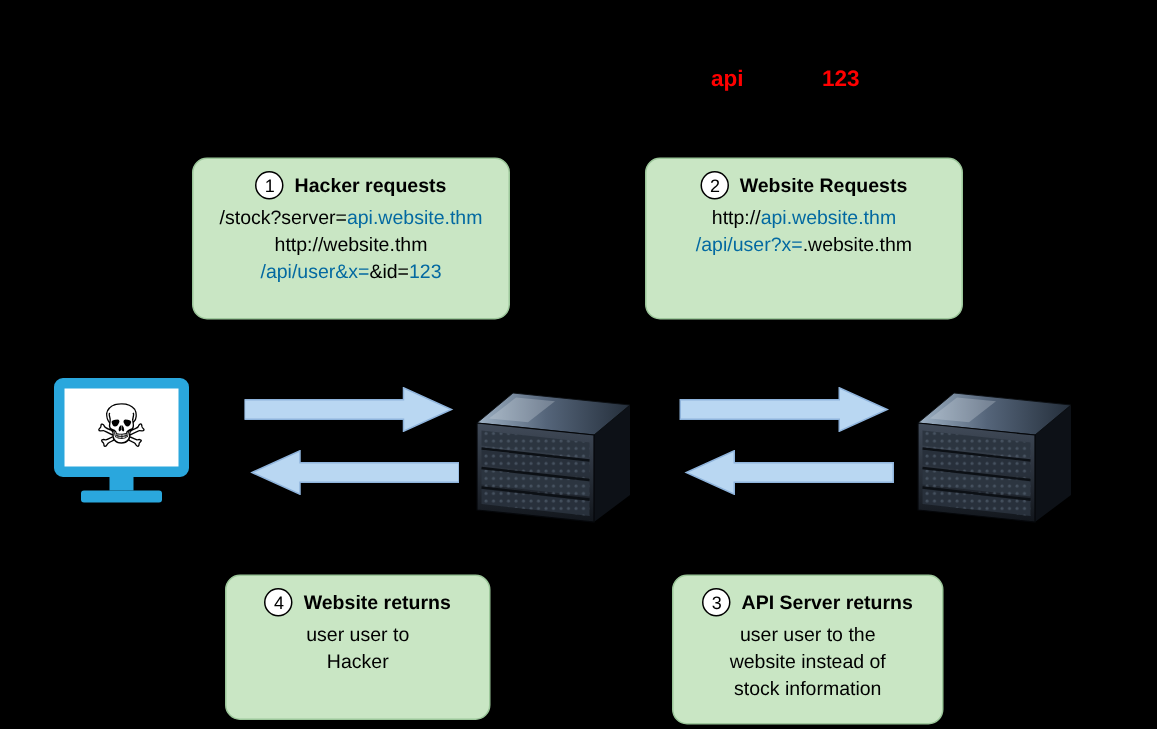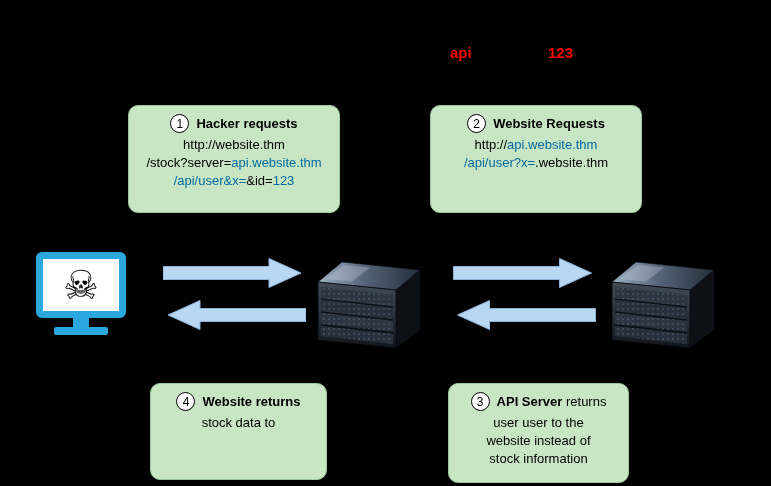--- a/index.html
+++ b/index.html
@@ -1,39 +1,39 @@
 <!DOCTYPE html>
 <html><head>
 <meta charset="utf-8">
 <style>
   html,body{margin:0;padding:0;background:#000;}
   .stage{position:relative;width:771px;height:486px;background:#000;overflow:hidden;
          font-family:"Liberation Sans","DejaVu Sans",sans-serif;}
 
   
   .cap{position:absolute;color:#ff0000;font-size:15px;font-weight:700;}
-  .cap-api{left:450px;top:44px;}
+  .cap-api{left:474px;top:44px;}
   .cap-id{left:548px;top:44px;}
 
   
   .gbox{position:absolute;background:#c9e6c4;border:1px solid #9cc79a;border-radius:10px;
         box-sizing:border-box;padding:8px 6px 6px;text-align:center;color:#000;}
   .box1{left:128px;top:105px;width:212px;height:108px;}
   .box2{left:430px;top:105px;width:212px;height:108px;}
   .box4{left:150px;top:383px;width:177px;height:97px;}
   .box3{left:448px;top:383px;width:181px;height:100px;}
   .gbox-header{display:flex;align-items:center;justify-content:center;gap:7px;
                font-size:13px;font-weight:700;margin-bottom:3px;}
   .numcircle{display:inline-flex;width:19px;height:19px;border-radius:50%;
              border:1.5px solid #000;background:#fff;align-items:center;justify-content:center;
              font-size:12px;font-weight:400;flex-shrink:0;box-sizing:border-box;}
   .gline{font-size:13px;line-height:18px;}
   .red{color:#0369a1;}
   .blk{color:#000;}
-  .normal{font-weight:400;}
+  .normal{font-weight:700;}
 
   
   .hacker{position:absolute;left:36px;top:252px;width:90px;
           display:flex;flex-direction:column;align-items:center;}
   .screen{width:90px;height:66px;background:#fff;border:7px solid #2aa7dd;border-radius:6px;
           box-sizing:border-box;display:flex;align-items:center;justify-content:center;}
   .skull{font-size:40px;line-height:1;color:#000;font-family:"DejaVu Sans",sans-serif;}
   .neck{width:16px;height:9px;background:#2aa7dd;}
   .base{width:54px;height:8px;background:#2aa7dd;border-radius:2px;}
 
@@ -53,22 +53,22 @@
 <div class="stage">
 
   <span class="cap cap-api">api</span>
   <span class="cap cap-id">123</span>
 
   <div class="gbox box1">
     <div class="gbox-header">
       <span class="numcircle">1</span>
       <span>Hacker requests</span>
     </div>
+    <div class="gline"><span class="blk">/stock?server=</span><span class="red">api.website.thm</span></div>
     <div class="gline"><span class="blk">http://website.thm</span></div>
-    <div class="gline"><span class="blk">/stock?server=</span><span class="red">api.website.thm</span></div>
     <div class="gline"><span class="red">/api/user&amp;x=</span><span class="blk">&amp;id=</span><span class="red">123</span></div>
   </div>
 
   <div class="gbox box2">
     <div class="gbox-header">
       <span class="numcircle">2</span>
       <span>Website Requests</span>
     </div>
     <div class="gline"><span class="blk">http://</span><span class="red">api.website.thm</span></div>
     <div class="gline"><span class="red">/api/user?x=</span><span class="blk">.website.thm</span></div>
@@ -152,21 +152,22 @@
     <line x1="9" y1="47" x2="81" y2="55" stroke="#0c1015" stroke-width="1.6"></line>
     <line x1="9" y1="60" x2="81" y2="68" stroke="#0c1015" stroke-width="1.6"></line>
     <line x1="9" y1="73" x2="81" y2="81" stroke="#0c1015" stroke-width="1.6"></line>
   </svg>
 
   <div class="gbox box4">
     <div class="gbox-header">
       <span class="numcircle">4</span>
       <span>Website returns</span>
     </div>
-    <div class="gline">stock data to</div>
+    <div class="gline">user user to</div>
+    <div class="gline">Hacker</div>
   </div>
 
   <div class="gbox box3">
     <div class="gbox-header">
       <span class="numcircle">3</span>
       <span><span>API Server</span><span class="normal"> returns</span></span>
     </div>
     <div class="gline">user user to the</div>
     <div class="gline">website instead of</div>
     <div class="gline">stock information</div>

